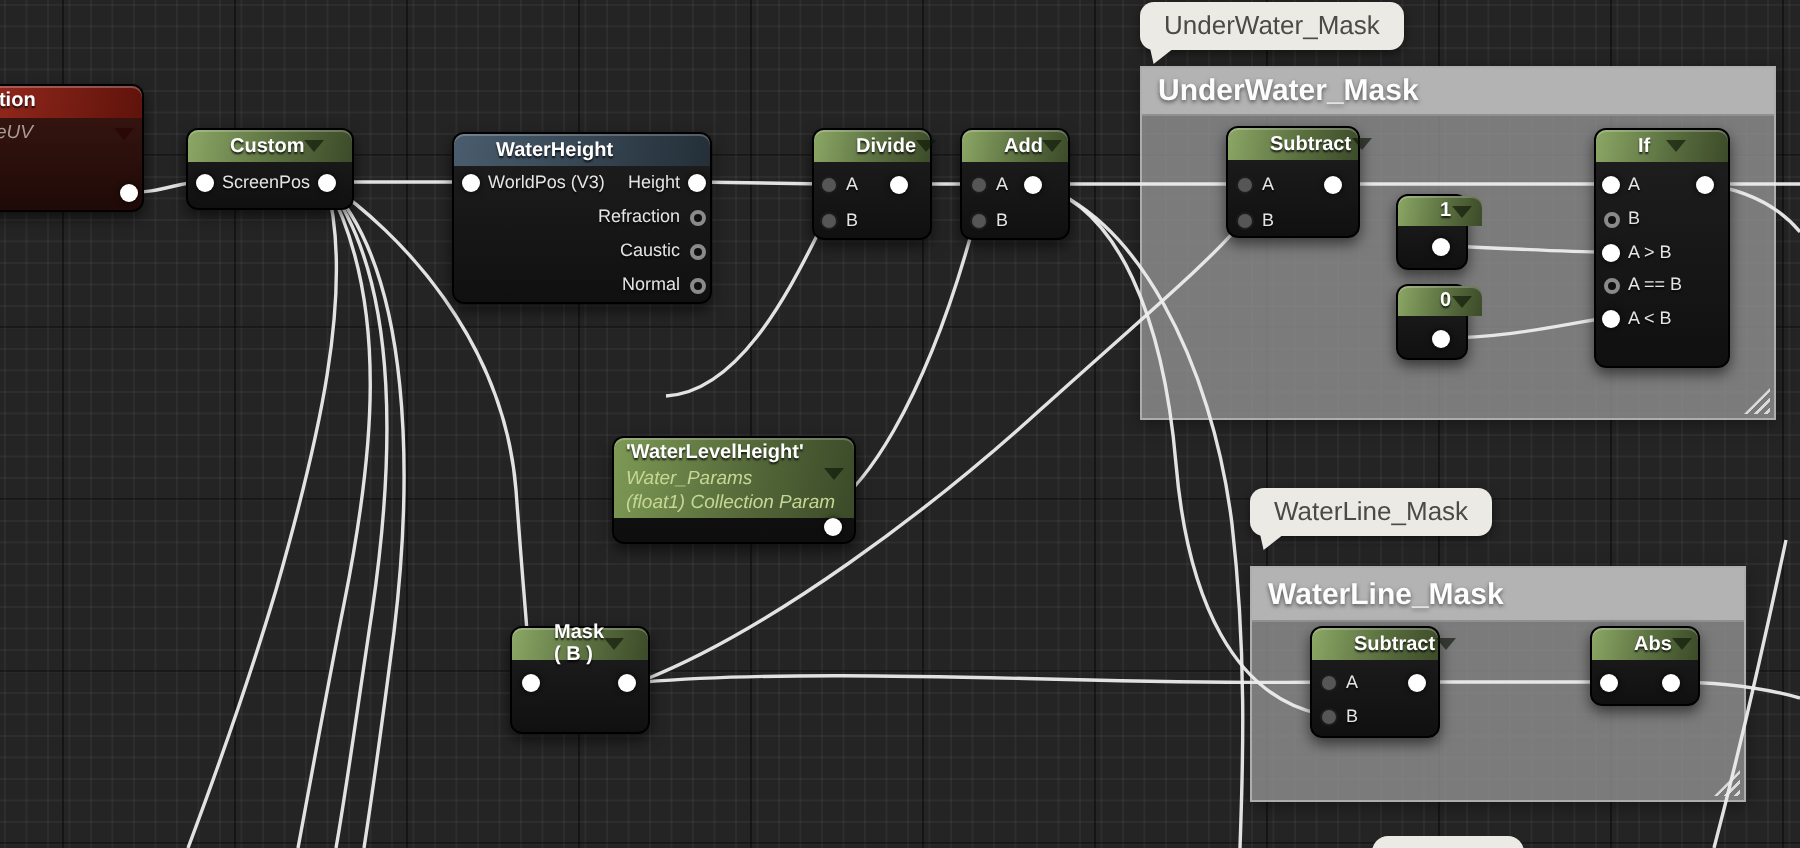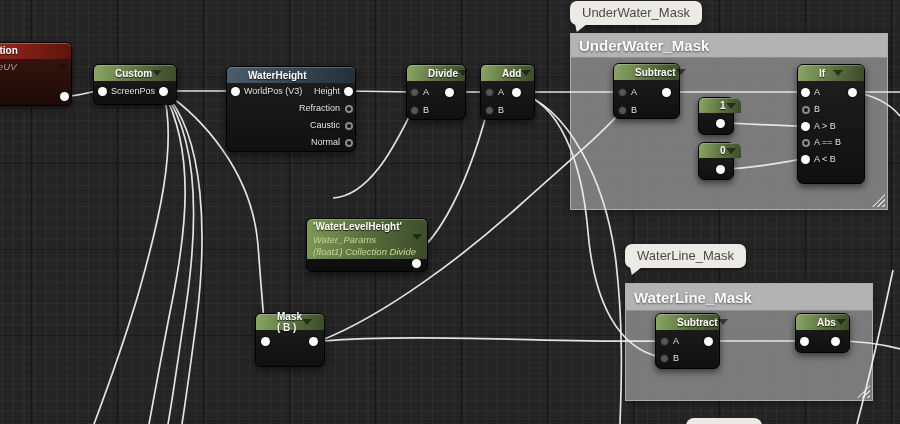--- a/index.html
+++ b/index.html
@@ -161,21 +161,21 @@
     <span class="pin dim" style="left:4px;top:41px;"></span>
     <span class="plabel" style="left:17px;top:40px;">B</span>
     <span class="pin filled" style="left:31px;top:23px;"></span>
   </div>
 
 
   <div class="node pgreen" id="n-wlh" style="left:278px;top:218px;width:122px;height:54px;margin-left:28px;">
     <div class="ghead" style="height:40px;"></div>
     <span class="ptitle" style="top:2px;">'WaterLevelHeight'</span>
     <span class="sub" style="left:6px;top:15px;color:#c6d795;text-align:right;">Water_Params</span>
-    <span class="sub" style="left:6px;top:27px;color:#c6d795;">(float1) Collection Divide</span>
+    <span class="sub" style="left:6px;top:27px;color:#c6d795;">(float1) Collection Param</span>
     <span class="arr" style="position:absolute;right:5px;top:15px;"></span>
     <span class="pin filled" style="left:105px;top:40px;"></span>
   </div>
 
   <div class="node" id="n-maskb" style="left:255px;top:313px;width:70px;height:54px;">
     <div class="hdr green">
       <span>Mask ( B )</span>
       <span class="arr"></span>
     </div>
     <span class="pin filled" style="left:5px;top:23px;"></span>

